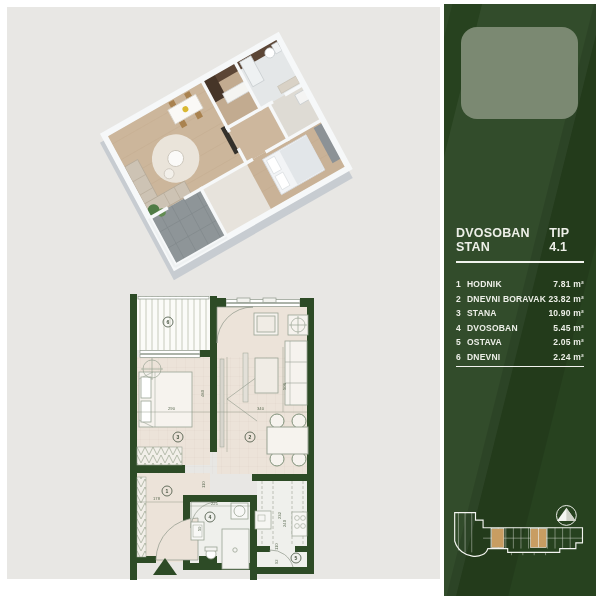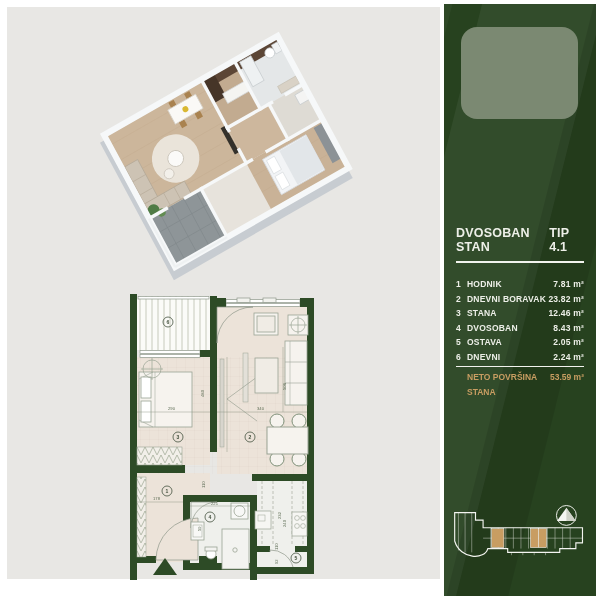--- a/index.html
+++ b/index.html
@@ -354,42 +354,38 @@
         <span class="room-area">7.81 m²</span>
       </div>
       <div class="room-row">
         <span class="room-num">2</span>
         <span class="room-name">DNEVNI BORAVAK</span>
         <span class="room-area">23.82 m²</span>
       </div>
       <div class="room-row">
         <span class="room-num">3</span>
         <span class="room-name">STANA</span>
-        <span class="room-area">12.46 m²</span>
+        <span class="room-area">10.90 m²</span>
       </div>
       <div class="room-row">
         <span class="room-num">4</span>
         <span class="room-name">DVOSOBAN</span>
-        <span class="room-area">8.43 m²</span>
+        <span class="room-area">5.45 m²</span>
       </div>
       <div class="room-row">
         <span class="room-num">5</span>
         <span class="room-name">OSTAVA</span>
         <span class="room-area">2.05 m²</span>
       </div>
       <div class="room-row">
         <span class="room-num">6</span>
         <span class="room-name">DNEVNI</span>
         <span class="room-area">2.24 m²</span>
       </div>
       <div class="list-rule"></div>
-      <div class="total-row">
-        <span class="total-label">NETO POVRŠINA STANA</span>
-        <span class="room-area">53.59 m²</span>
-      </div>
     </div>
   </div>
 
   <div class="footprint-wrap">
     <svg width="142" height="80" viewBox="0 0 150 80">
 
       <g>
         <circle cx="124" cy="13" r="10.5" fill="none" stroke="#f4f5f1" stroke-width="1"></circle>
         <path d="M124,5 L114,19 L134,19 Z" fill="#f4f5f1"></path>
         <path d="M124,5 L124,19 L134,19 Z" fill="#cfd2c8"></path>

